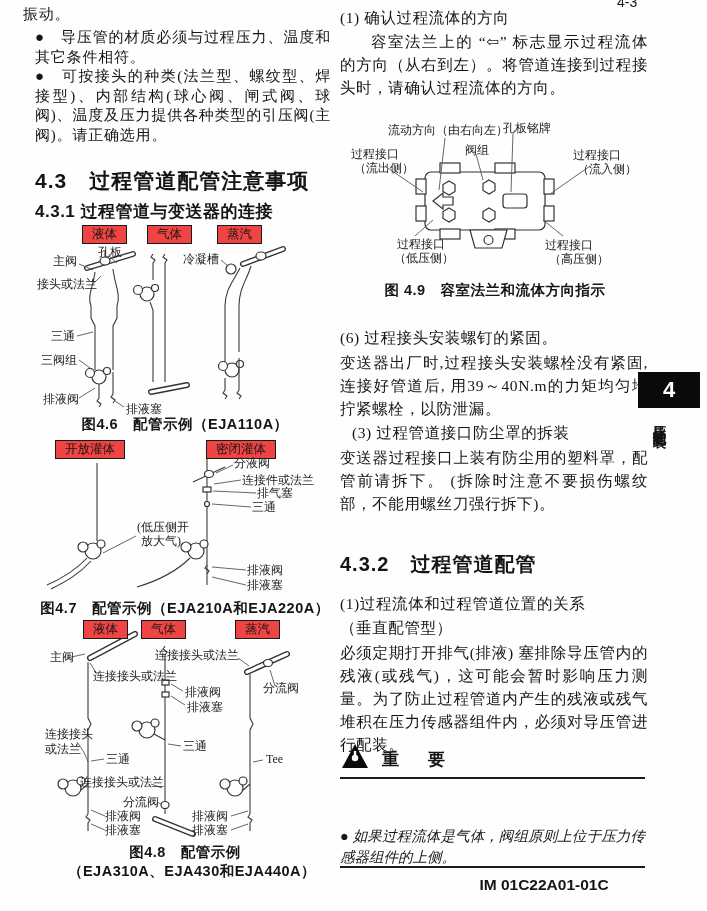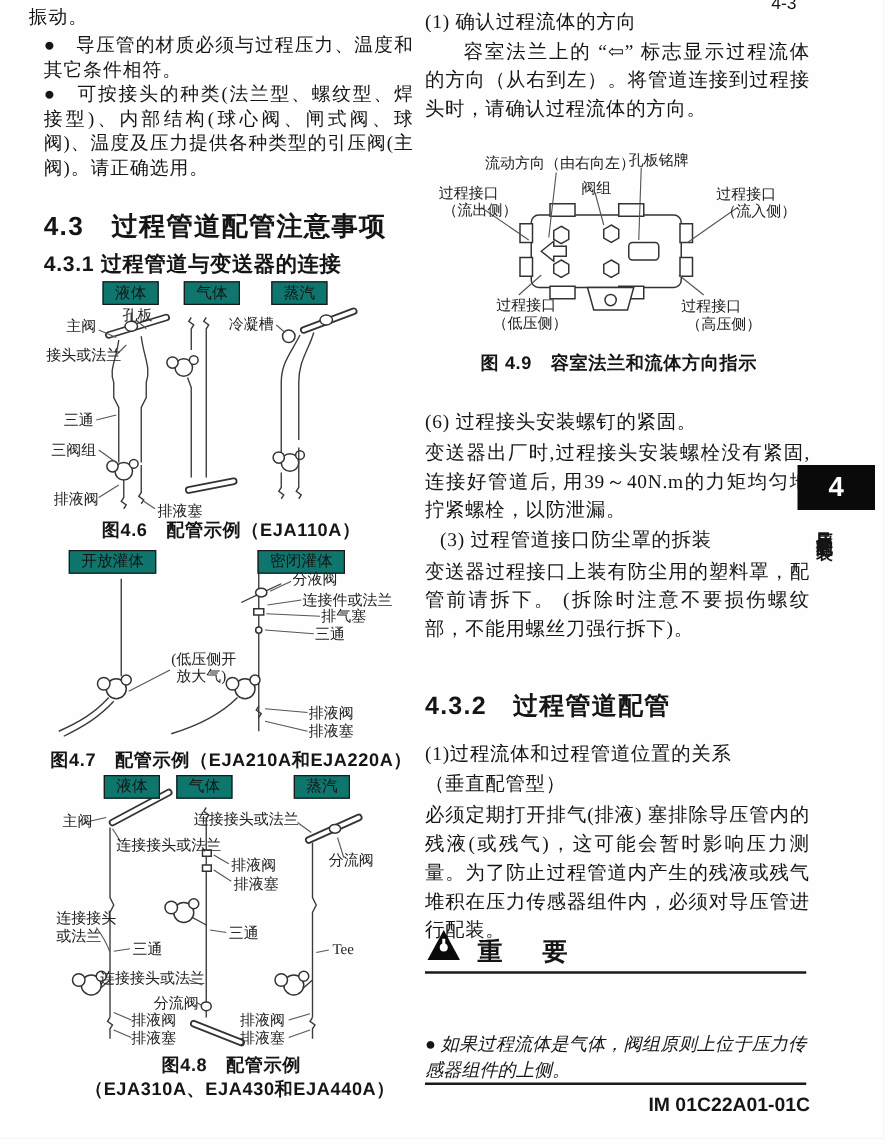--- a/index.html
+++ b/index.html
@@ -4,38 +4,38 @@
 <style>
   html,body{margin:0;padding:0;background:#e8e8e8;}
   .page{position:relative;width:707px;height:911px;background:#fefefe;overflow:hidden;
         font-family:"Liberation Serif","DejaVu Serif",serif;color:#151515;}
   .abs{position:absolute;}
   .body-text{font-size:15px;line-height:19.5px;text-align:justify;letter-spacing:0.8px;margin:0;}
   .rbody{font-size:15.5px;line-height:23px;text-align:justify;letter-spacing:0.6px;margin:0;}
   .h1{font-family:"Liberation Sans","DejaVu Sans",sans-serif;font-weight:bold;font-size:21px;letter-spacing:1px;}
   .h2{font-family:"Liberation Sans","DejaVu Sans",sans-serif;font-weight:bold;font-size:17px;letter-spacing:0.5px;}
   .figcap{font-family:"Liberation Sans","DejaVu Sans",sans-serif;font-weight:bold;font-size:14.5px;text-align:center;letter-spacing:0.5px;}
-  .boxhdr{position:absolute;border:1.6px solid #1a1a1a;background:#0f766e;
+  .boxhdr{position:absolute;border:1.6px solid #1a1a1a;background:#ef4444;
           font-family:"Liberation Sans","DejaVu Sans",sans-serif;font-size:12.5px;
           padding:1px 9px;line-height:15px;white-space:nowrap;}
   .lbl{position:absolute;font-size:12px;line-height:13px;white-space:nowrap;color:#222;}
   .fig{position:absolute;}
   .fig svg{position:absolute;left:0;top:0;}
   .pipe{stroke:#333;stroke-width:6;stroke-linecap:round;fill:none;}
   .pipein{stroke:#fff;stroke-width:3.2;stroke-linecap:round;fill:none;}
   .thin{stroke:#3a3a3a;stroke-width:1.1;fill:none;}
   .lead{stroke:#555;stroke-width:0.9;fill:none;}
   .dev{fill:#fff;stroke:#333;stroke-width:1.2;}
   .pg{font-family:"Liberation Sans","DejaVu Sans",sans-serif;font-size:14px;}
   .tab{position:absolute;left:638px;top:372px;width:62px;height:36px;background:#0a0a0a;
        color:#fff;font-family:"Liberation Sans","DejaVu Sans",sans-serif;font-weight:bold;
        font-size:22px;text-align:center;line-height:36px;}
   .tablbl{position:absolute;left:650px;top:414px;writing-mode:vertical-rl;text-orientation:upright;
        font-family:"Liberation Sans","DejaVu Sans",sans-serif;font-weight:bold;font-size:13.5px;letter-spacing:2px;}
-  .imp-title{font-family:"Liberation Sans","DejaVu Sans",sans-serif;font-weight:bold;font-size:20px;letter-spacing:6px;}
+  .imp-title{font-family:"Liberation Sans","DejaVu Sans",sans-serif;font-weight:bold;font-size:17px;letter-spacing:6px;}
   .imp-body{font-style:italic;font-size:14.5px;line-height:21px;text-align:justify;margin:0;}
   .rule{position:absolute;background:#1a1a1a;height:1.6px;}
   .footer{font-family:"Liberation Sans","DejaVu Sans",sans-serif;font-weight:bold;font-size:15.5px;text-align:right;}
 </style>
 </head>
 <body>
 
 <div class="page">
 
   <div class="abs pg" style="left:617px;top:-6px;">4-3</div>
@@ -292,18 +292,18 @@
       <polygon points="14,1 27,25 1,25" fill="#0a0a0a"></polygon>
       <circle cx="14" cy="15" r="3.2" fill="#fff"></circle>
       <rect x="12.8" y="8" width="2.4" height="5" fill="#fff"></rect>
     </svg>
   </div>
   <div class="abs imp-title" style="left:382px;top:748px;">重　要</div>
   <div class="rule" style="left:340px;top:777px;width:305px;"></div>
   <p class="abs imp-body" style="left:340px;top:826px;width:305px;">● 如果过程流体是气体，阀组原则上位于压力传感器组件的上侧。</p>
   <div class="rule" style="left:340px;top:866px;width:305px;"></div>
 
-  <div class="abs footer" style="left:440px;top:876px;width:208px;">IM 01C22A01-01C</div>
+  <div class="abs footer" style="left:440px;top:876px;width:208px;text-align:center;">IM 01C22A01-01C</div>
 
   <div class="tab">4</div>
   <div class="tablbl">导压管的配装</div>
 
 </div>
 
 </body></html>

